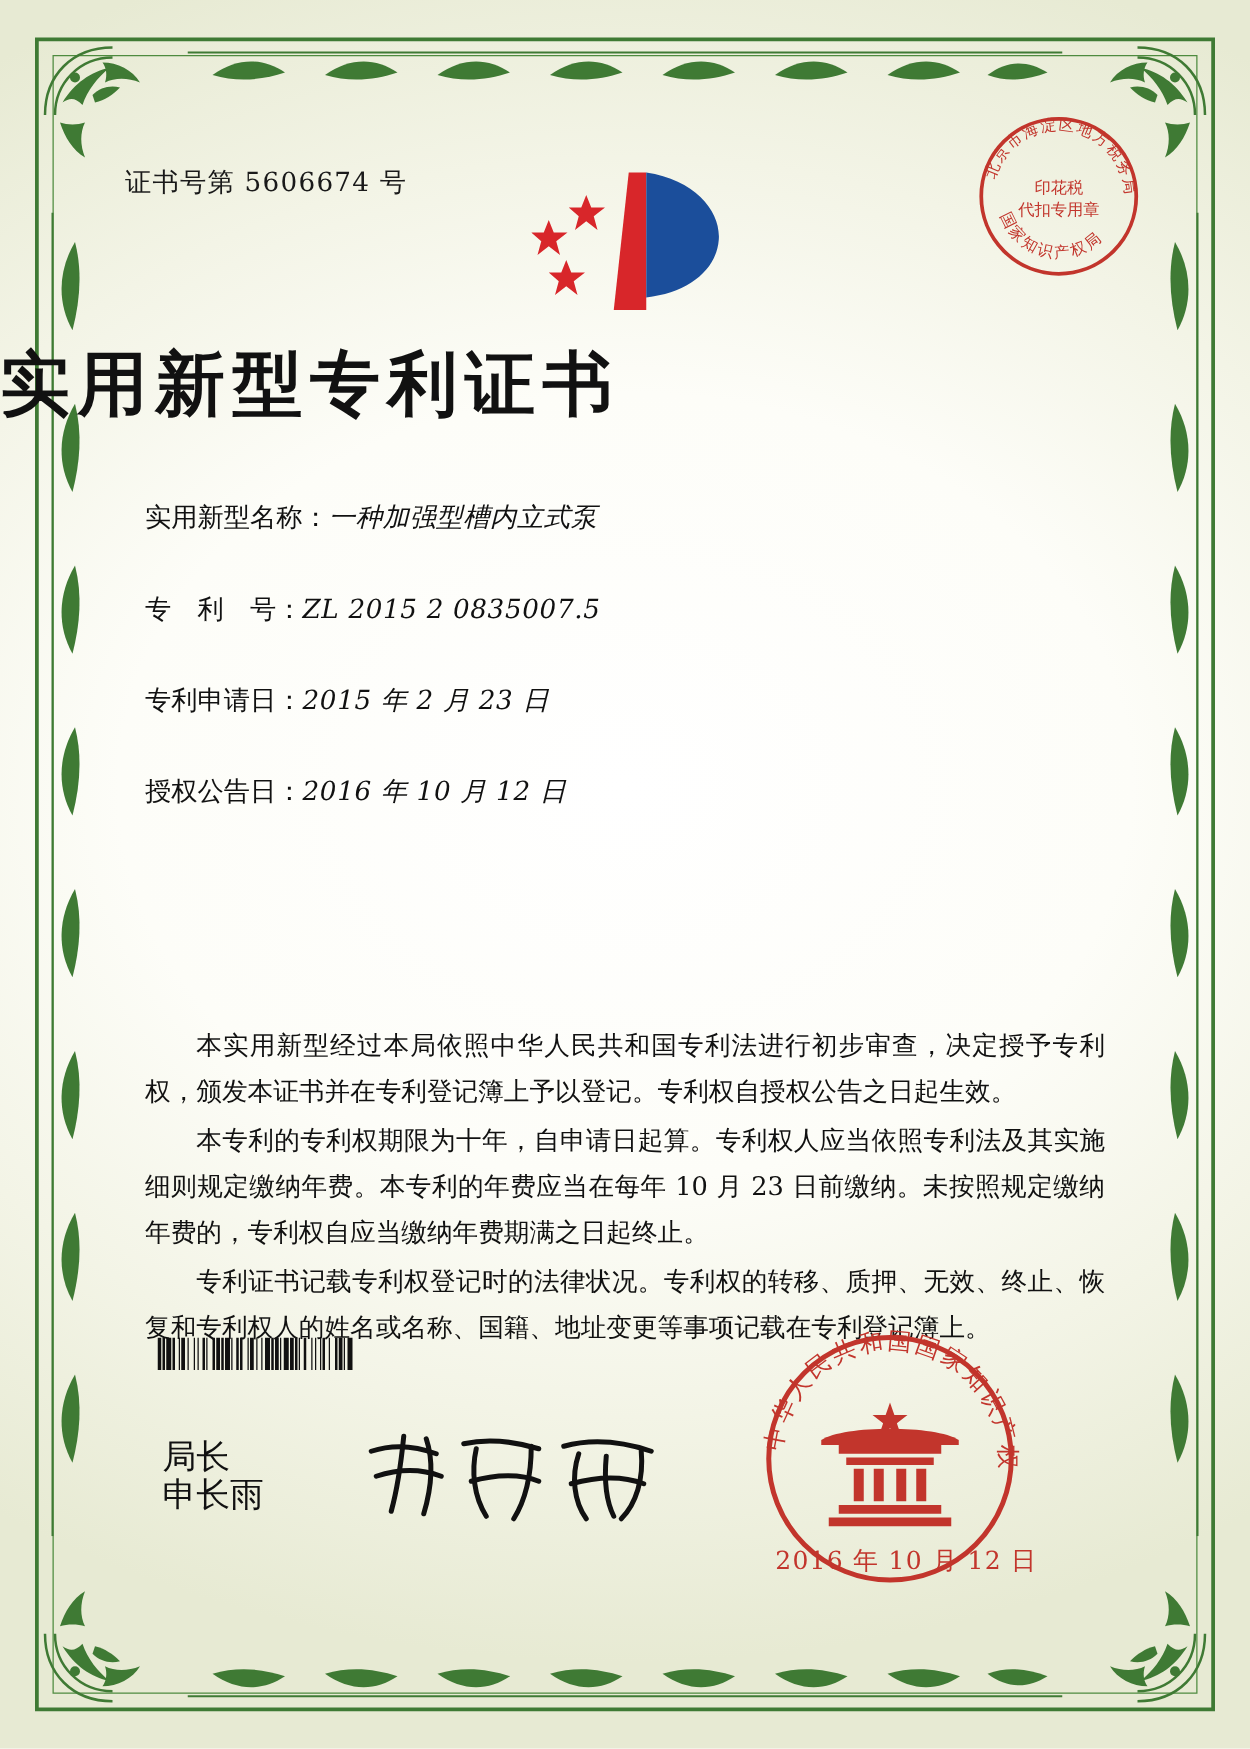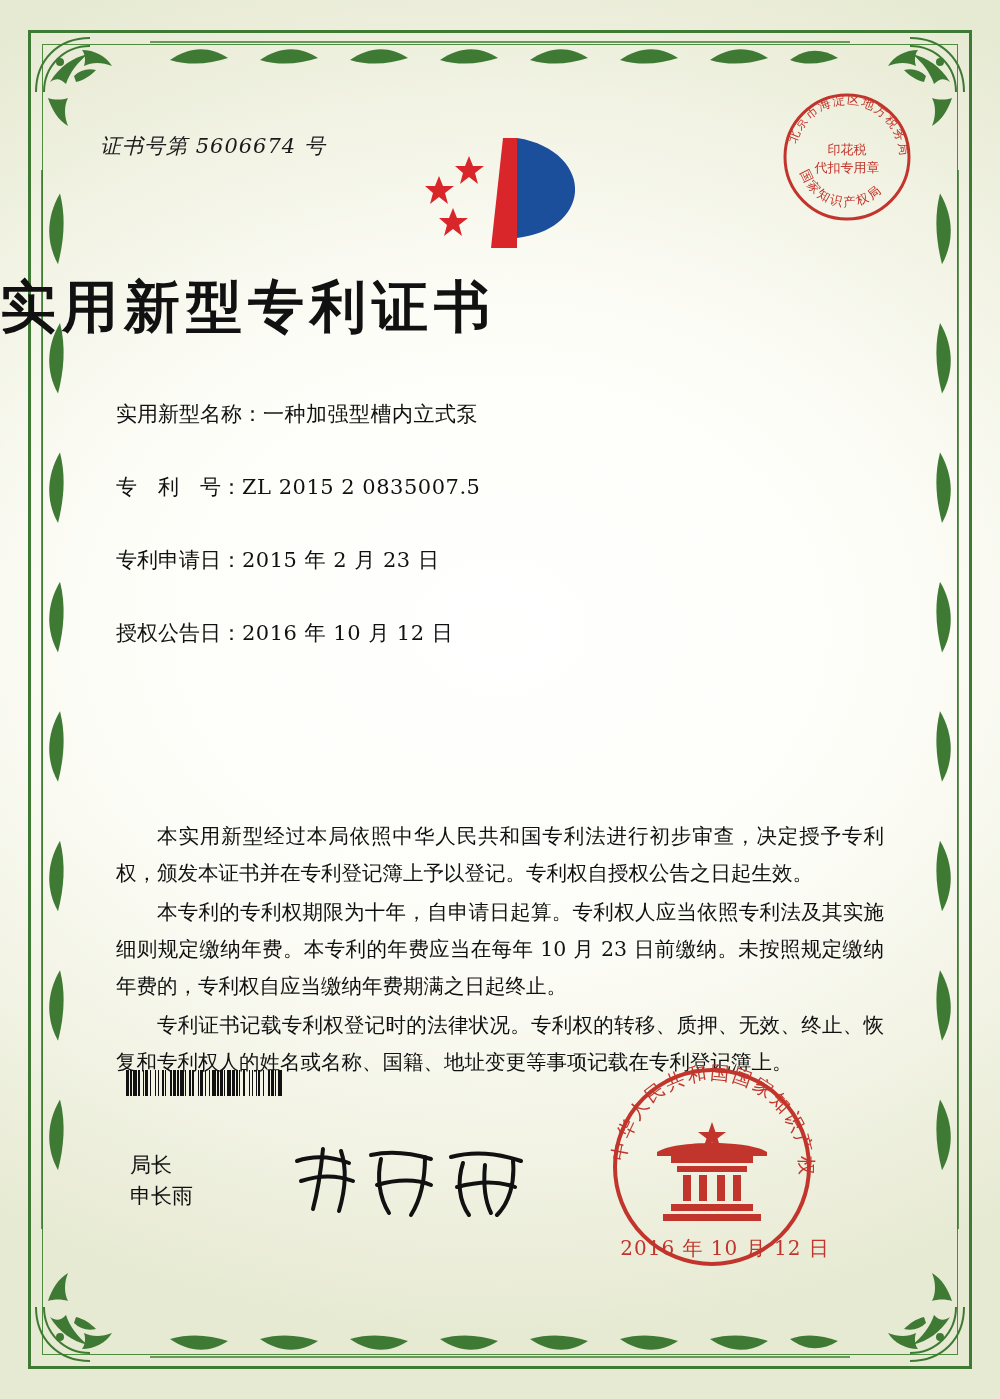--- a/index.html
+++ b/index.html
@@ -45,21 +45,20 @@
   }
   .edge-left{left:30px;}
   .edge-right{right:30px;transform:scaleX(-1);}
   .edge-left svg,.edge-right svg{width:100%;height:100%;display:block;}
 
   
   .cert-no{
     position:absolute;left:100px;top:132px;
     font-size:21px;letter-spacing:1px;color:#1a1a1a;
     font-family:"DejaVu Serif", serif;
-    font-style:italic;
   }
   .logo{
     position:absolute;left:425px;top:130px;width:160px;height:125px;
   }
   .logo svg{width:100%;height:100%;display:block;}
 
   .stamp-tax{
     position:absolute;right:78px;top:82px;width:150px;height:150px;
   }
   .stamp-tax svg{width:100%;height:100%;display:block;}
@@ -72,39 +71,39 @@
 
   .fields{
     position:absolute;left:116px;top:400px;right:110px;
   }
   .field{
     font-size:21px;color:#111;margin-bottom:45px;
     font-family:"DejaVu Serif", serif;
     white-space:nowrap;
   }
   .field .label{letter-spacing:0px;}
-  .field .value{letter-spacing:0.5px;}
+  .field .value{letter-spacing:0.5px;font-style:italic;}
 
   .paras{
     position:absolute;left:116px;right:116px;top:818px;
     font-size:20.5px;line-height:37px;color:#111;
     font-family:"DejaVu Serif", serif;
     text-align:justify;
   }
   .paras p{margin:0 0 2px 0;text-indent:2em;}
 
   .barcode{
     position:absolute;left:126px;top:1070px;width:258px;height:26px;
     display:flex;align-items:stretch;overflow:hidden;
   }
   .barcode i{display:block;height:100%;background:#111;}
 
   .signer{
     position:absolute;left:130px;top:1150px;
-    font-size:21px;line-height:31px;color:#111;
+    font-size:27px;line-height:31px;color:#111;
     font-family:"DejaVu Serif", serif;
   }
   .signature{
     position:absolute;left:285px;top:1135px;width:250px;height:90px;color:#111;
   }
   .signature svg{width:100%;height:100%;display:block;}
 
   .stamp-gov{
     position:absolute;left:605px;top:1060px;width:215px;height:215px;
   }

